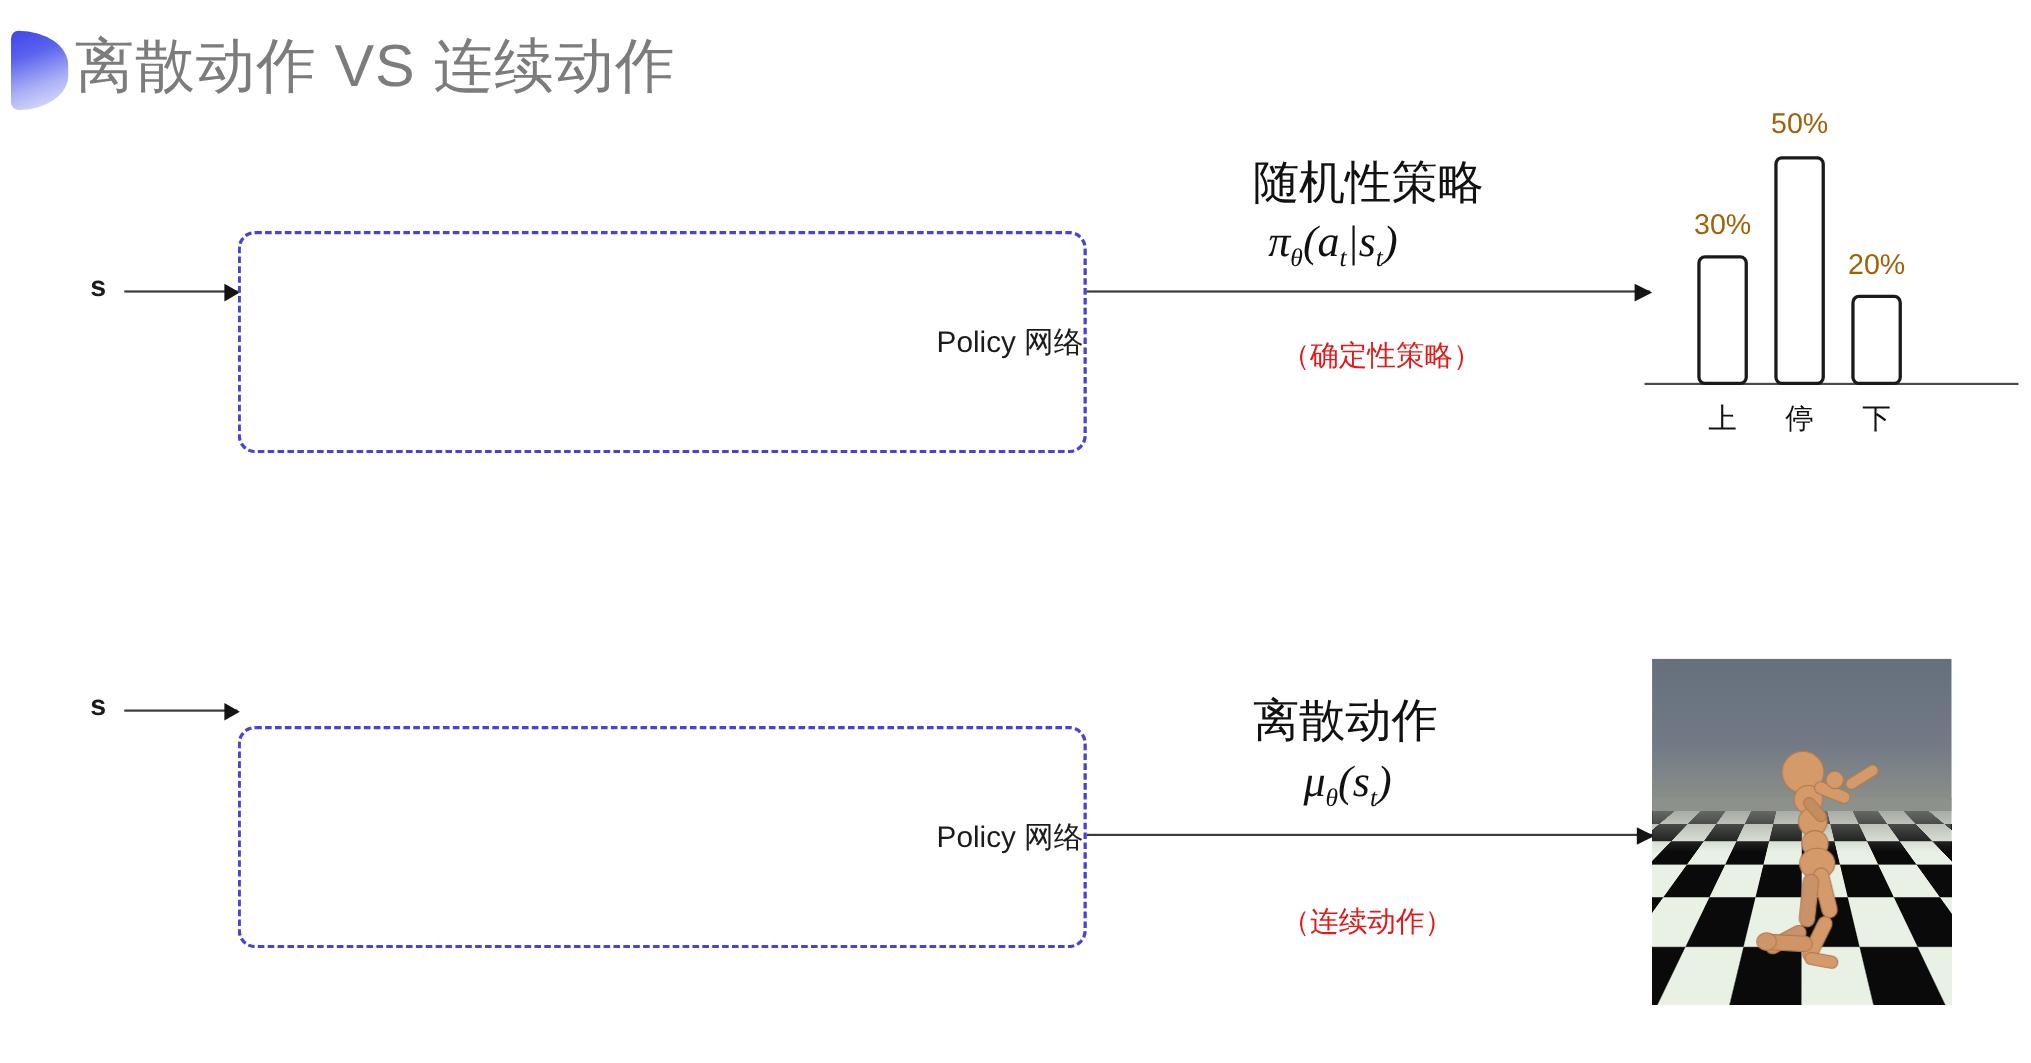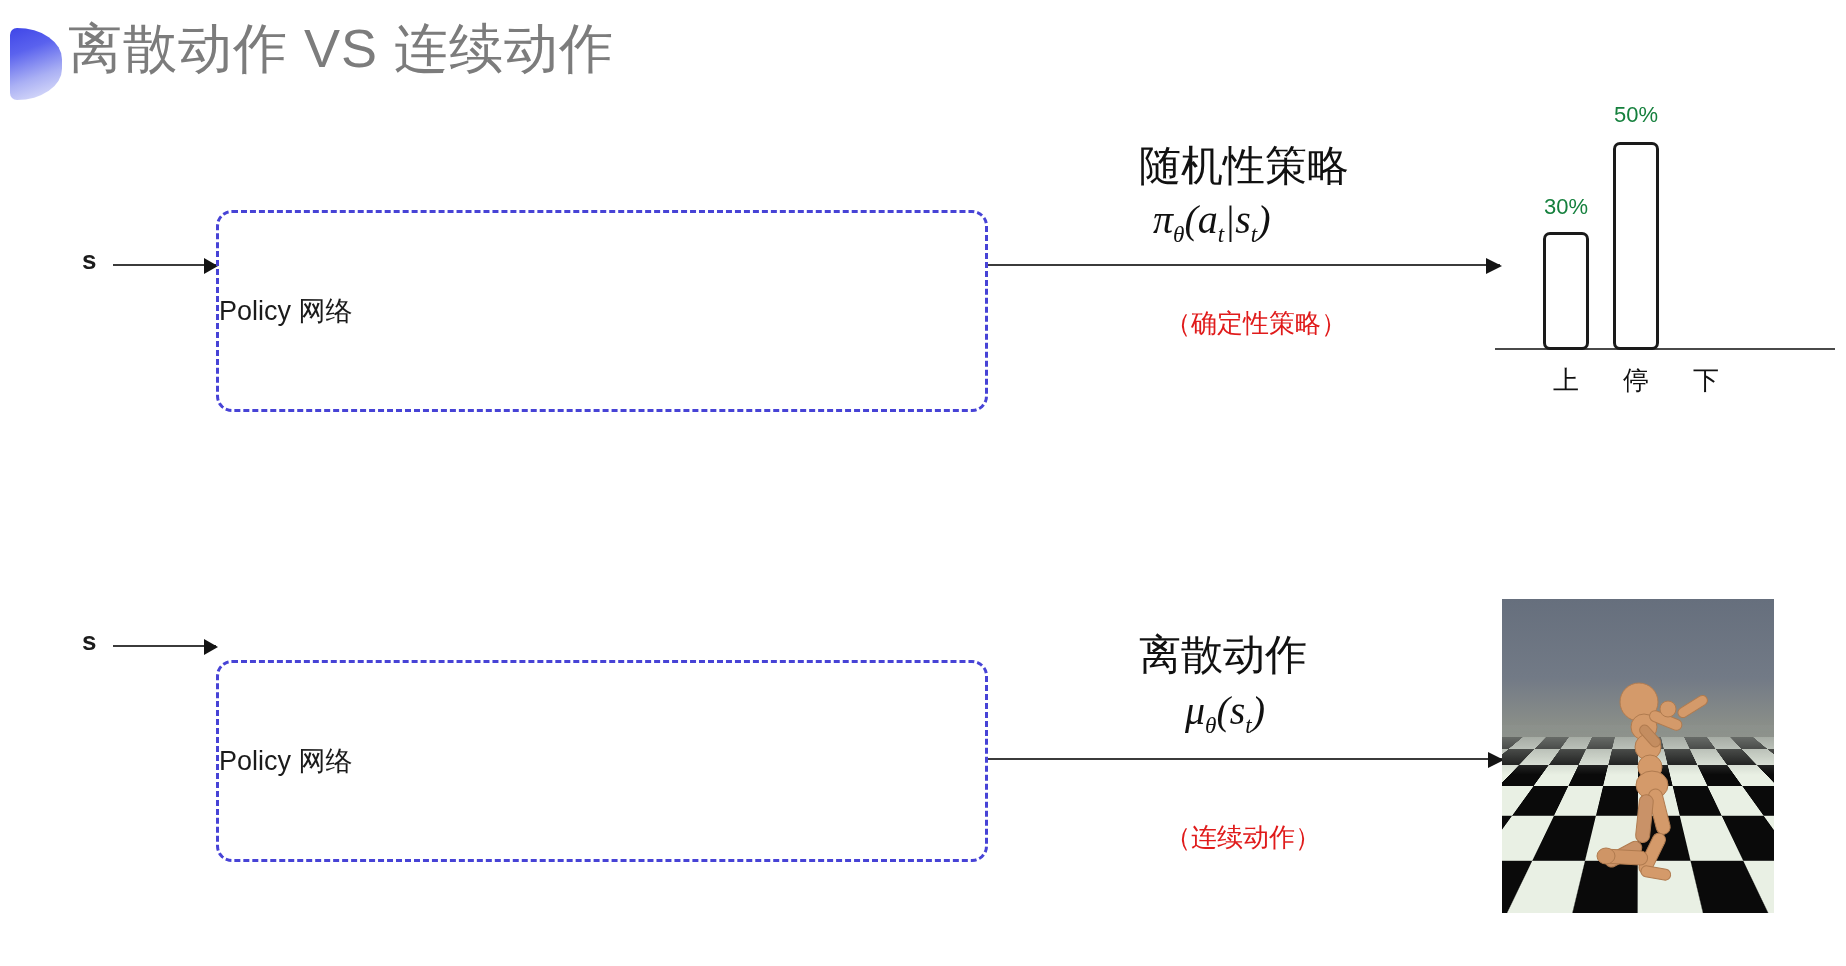--- a/index.html
+++ b/index.html
@@ -28,21 +28,21 @@
     height: 72px;
     border-top-right-radius: 52px 36px;
     border-bottom-right-radius: 52px 36px;
     border-top-left-radius: 8px;
     border-bottom-left-radius: 8px;
     background: linear-gradient(160deg, #3f46e8 0%, #5a62ee 30%, #aab0f4 65%, #e6e8fb 100%);
   }
   .slide-title {
     position: absolute;
     left: 68px;
-    top: 12px;
+    top: 24px;
     font-size: 54px;
     line-height: 72px;
     color: #7c7c7c;
     letter-spacing: 1px;
     white-space: nowrap;
     font-weight: 400;
   }
 
   
   .policy-box {
@@ -51,21 +51,21 @@
     border-radius: 16px;
     box-sizing: border-box;
     background: transparent;
   }
   .policy-box-label {
     position: absolute;
     left: 0;
     right: 0;
     top: 50%;
     transform: translateY(-50%);
-    text-align: left;
+    text-align: right;
     font-size: 27px;
     color: #1b1b1b;
     white-space: nowrap;
   }
   .state-label {
     position: absolute;
     font-size: 26px;
     font-weight: bold;
     color: #1b1b1b;
   }
@@ -145,22 +145,22 @@
     width: 46px;
     box-sizing: border-box;
     border: 3px solid #1a1a1a;
     border-radius: 7px;
     background: #ffffff;
   }
   .bar-value {
     position: absolute;
     left: 50%;
     transform: translateX(-50%);
-    font-size: 22px;
-    color: #15803d;
+    font-size: 26px;
+    color: #a16207;
     white-space: nowrap;
   }
   .bar-cat {
     position: absolute;
     left: 50%;
     transform: translateX(-50%);
     bottom: 12px;
     font-size: 26px;
     color: #111111;
     white-space: nowrap;
@@ -245,20 +245,24 @@
     <div class="bar-wrap" style="left:48px; height:240px;">
       <div class="bar-value" style="bottom:130px;">30%</div>
       <div class="bar" style="height:118px;"></div>
     </div>
 
     <div class="bar-wrap" style="left:118px; height:240px;">
       <div class="bar-value" style="bottom:222px;">50%</div>
       <div class="bar" style="height:208px;"></div>
     </div>
 
+    <div class="bar-wrap" style="left:188px; height:240px;">
+      <div class="bar-value" style="bottom:94px;">20%</div>
+      <div class="bar" style="height:82px;"></div>
+    </div>
 
     <div class="bar-cat" style="left:71px;">上</div>
     <div class="bar-cat" style="left:141px;">停</div>
     <div class="bar-cat" style="left:211px;">下</div>
   </div>
 
   <div class="state-label" style="left:82px; top:626px;">s</div>
   <div class="arrow short" style="left:113px; top:645px; width:103px;"></div>
 
   <div class="policy-box" style="left:216px; top:660px; width:772px; height:202px;">

